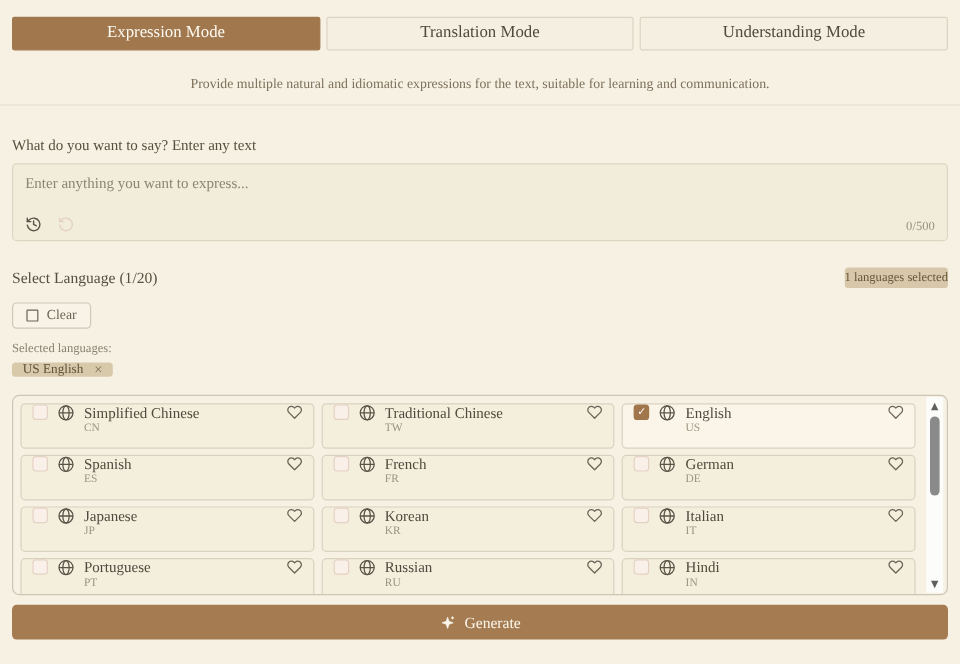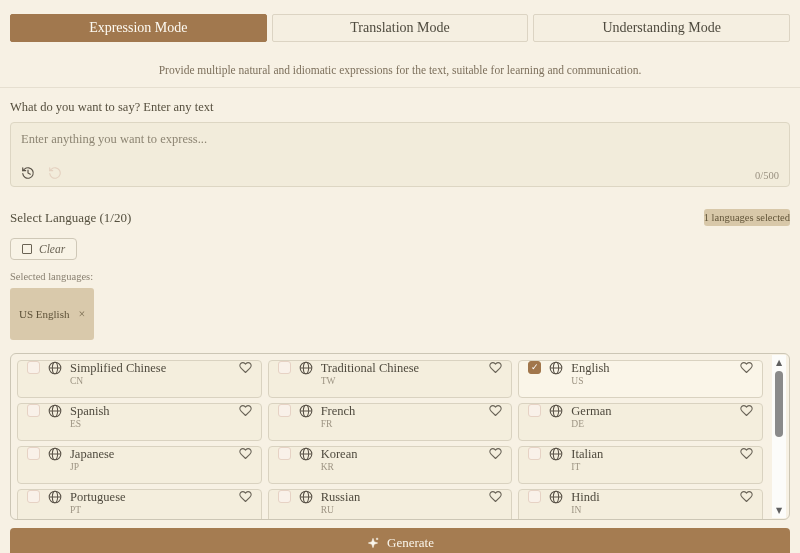--- a/index.html
+++ b/index.html
@@ -18,21 +18,21 @@
     flex:1; height:28px; display:flex; align-items:center; justify-content:center;
     font-size:14px; border:1px solid #dcd4c3; background:#f5efe1; color:#4e4a3e;
     border-radius:2px; cursor:pointer;
   }
   .tab.active { background:#a1784e; border-color:#a1784e; color:#fdfaf2; }
 
   .subtitle { text-align:center; font-size:11.5px; color:#7d705c; margin-top:22px; }
   .divider { border:none; border-top:1px solid #e6dfd0; margin:11px -10px 0; }
 
   
-  .input-label { margin-top:12px; font-size:12.5px; color:#57503f; }
+  .input-label { margin-top:26px; font-size:12.5px; color:#57503f; }
   .textarea-wrap {
     margin-top:7px; position:relative; height:65px;
     background:#f2ecdb; border:1px solid #ddd6c3; border-radius:4px;
   }
   .textarea-wrap textarea {
     width:100%; height:58px; background:transparent; border:none; resize:none; outline:none;
     padding:9px 10px; font-family:inherit; font-size:12.5px; color:#55503f;
   }
   .textarea-wrap textarea::placeholder { color:#8d8573; opacity:1; }
   .textarea-tools { position:absolute; left:10px; bottom:6px; display:flex; gap:13px; align-items:center; }
@@ -42,28 +42,28 @@
   .char-counter { position:absolute; right:10px; bottom:5px; font-size:10.5px; color:#9a9181; }
 
   
   .lang-header { margin-top:22px; display:flex; justify-content:space-between; align-items:center; }
   .lang-heading { font-size:13px; color:#55503f; }
   .lang-badge { background:#d8c8a9; color:#63563a; font-size:10.5px; padding:3px 0; border-radius:3px;font-family:Liberation Serif, serif; }
 
   .clear-btn {
     margin-top:12px; display:inline-flex; align-items:center; gap:7px;
     border:1px solid #cfc8b7; background:#f8f3e6; border-radius:4px;
-    padding:4px 11px; font-size:11.5px; color:#6a6354; font-family:inherit; cursor:pointer;font-style:italic;
+    padding:4px 11px; font-size:11.5px; color:#6a6354; font-family:inherit; cursor:pointer;
   }
   .clear-box { width:10px; height:10px; border:1.5px solid #6a6354; border-radius:1px; }
 
   .selected-label { margin-top:11px; font-size:10.5px; color:#8a8171; }
   .chip {
     margin-top:6px; display:inline-flex; align-items:center; gap:9px;
-    background:#d9c9ab; color:#5d5138; font-size:11px; padding:20px 9px; border-radius:3px;
+    background:#d9c9ab; color:#5d5138; font-size:11px; padding:0 9px; border-radius:3px;
   }
   .chip-close { color:#7a6c51; font-size:12px; line-height:1; cursor:pointer; }
 
   
   .lang-container {
     margin-top:13px; position:relative; height:167px;
     border:1px solid #ccc6b5; border-radius:6px; overflow:hidden;
   }
   .lang-grid {
     position:absolute; left:6px; top:6px; right:26px;

